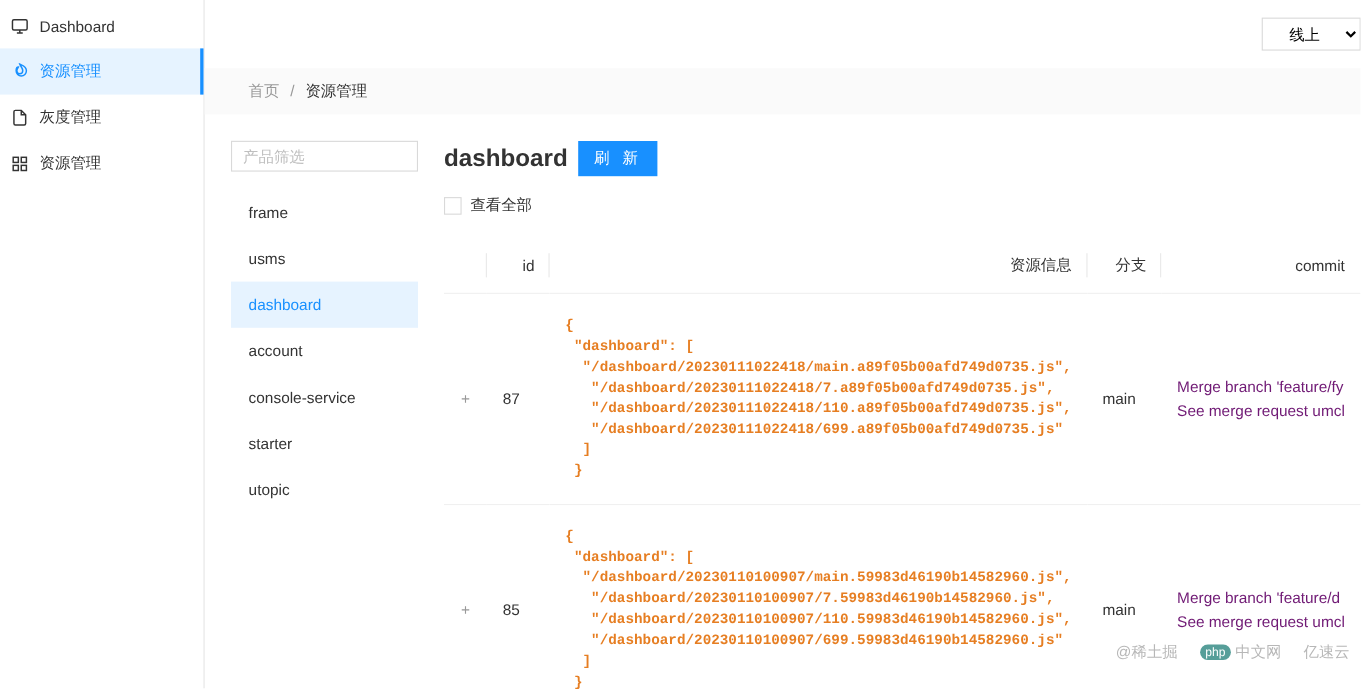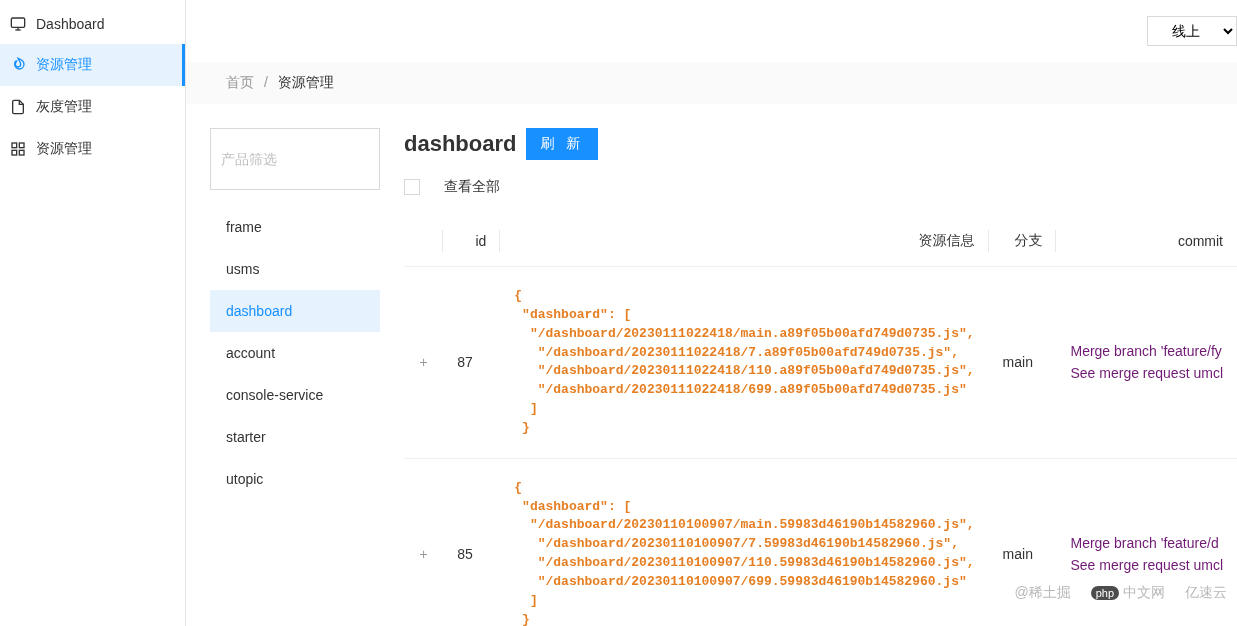--- a/index.html
+++ b/index.html
@@ -18,48 +18,48 @@
     .top-bar { display: flex; justify-content: flex-end; padding: 16px 0 16px 16px; }
     .env-select { border: 1px solid #d9d9d9; padding: 5px 20px; min-width: 89px; background: #fff; font-size: 14px; }
     
     .breadcrumb { padding: 12px 24px 12px 40px; font-size: 14px; color: #333; background: #fafafa; }
     .breadcrumb .home { color: #999; }
     .breadcrumb .sep { color: #999; margin: 0 6px; }
     
     .main-row { display: flex; flex: 1; overflow: hidden; padding: 24px 0 0 24px; }
     
     .product-panel { width: 170px; margin-right: 24px; }
-    .product-filter { width: 100%; border: 1px solid #d9d9d9; padding: 22px 10px; font-size: 14px; margin-bottom: 16px; }
+    .product-filter { width: 100%; border: 1px solid #d9d9d9; padding: 5px 10px; font-size: 14px; margin-bottom: 16px; }
     .product-filter::placeholder { color: #bfbfbf; }
     .product-item { padding: 13px 16px; cursor: pointer; font-size: 14px; color: #333; }
     .product-item.active { background: #e6f3ff; color: #1890ff; }
     
     .detail-panel { flex: 1; overflow: auto; }
     .detail-header { display: flex; align-items: center; gap: 10px; margin-bottom: 18px; }
     .detail-title { font-size: 22px; font-weight: 600; }
     .refresh-btn { background: #1890ff; color: #fff; border: none; padding: 7px 14px; font-size: 14px; cursor: pointer; letter-spacing: 4px; }
     
-    .check-row { display: flex; align-items: center; gap: 24px; margin-bottom: 20px; }
+    .check-row { display: flex; align-items: center; gap: 8px; margin-bottom: 20px; }
     .checkbox { width: 16px; height: 16px; border: 1px solid #d9d9d9; background: #fff; cursor: pointer; }
     
     .data-table { width: 100%; border-collapse: collapse; }
     .data-table th { text-align: right; padding: 16px 14px; font-weight: 500; color: #333; font-size: 14px; position: relative; }
     .data-table th:not(:last-child)::after { content: ""; position: absolute; right: 0; top: 28%; height: 44%; width: 1px; background: #e8e8e8; }
     .data-table td { padding: 20px 14px; vertical-align: middle; font-size: 14px; border-top: 1px solid #f0f0f0; }
     .data-table td.expand-cell { text-align: center; cursor: pointer; color: #999; width: 40px; }
     .data-table td.id-cell { width: 60px; }
     .data-table td.branch-cell { width: 70px; }
     
     .json-block { font-family: "SFMono-Regular", Consolas, "Liberation Mono", Menlo, monospace; font-size: 13px; color: #e67e22; white-space: pre; line-height: 1.45; font-weight: 600; }
     
     .commit-msg { color: #701a75; line-height: 1.6; white-space: nowrap; }
     
     .watermarks { position: fixed; bottom: 24px; right: 10px; display: flex; align-items: center; gap: 20px; opacity: 0.7; pointer-events: none; }
     .wm { color: #999; font-size: 14px; display: flex; align-items: center; gap: 4px; margin-top: 28px; }
-    .wm .badge { background: #000000; color: #fff; border-radius: 8px; padding: 1px 5px; font-size: 11px; }
+    .wm .badge { background: #0f766e; color: #fff; border-radius: 8px; padding: 1px 5px; font-size: 11px; }
   </style>
 </head>
 <body>
 
 <div class="layout">
   <div class="sidebar-main">
     <div class="sidebar-item">
       <span class="icon">
         <svg viewBox="0 0 24 24" fill="none" stroke="currentColor" stroke-width="2">
             <rect x="2" y="3" width="20" height="14" rx="2"></rect>

